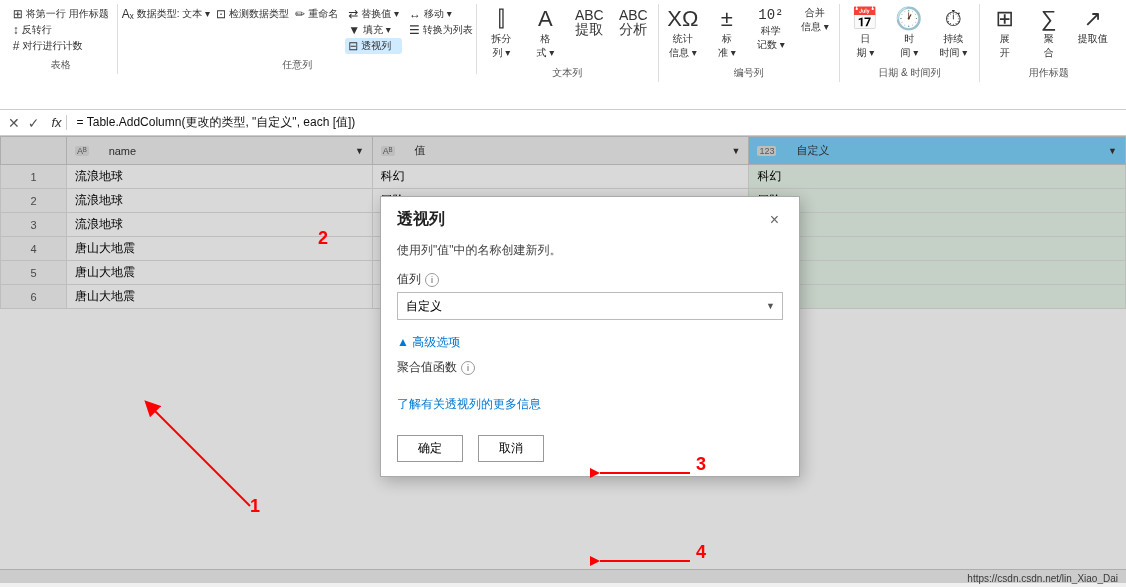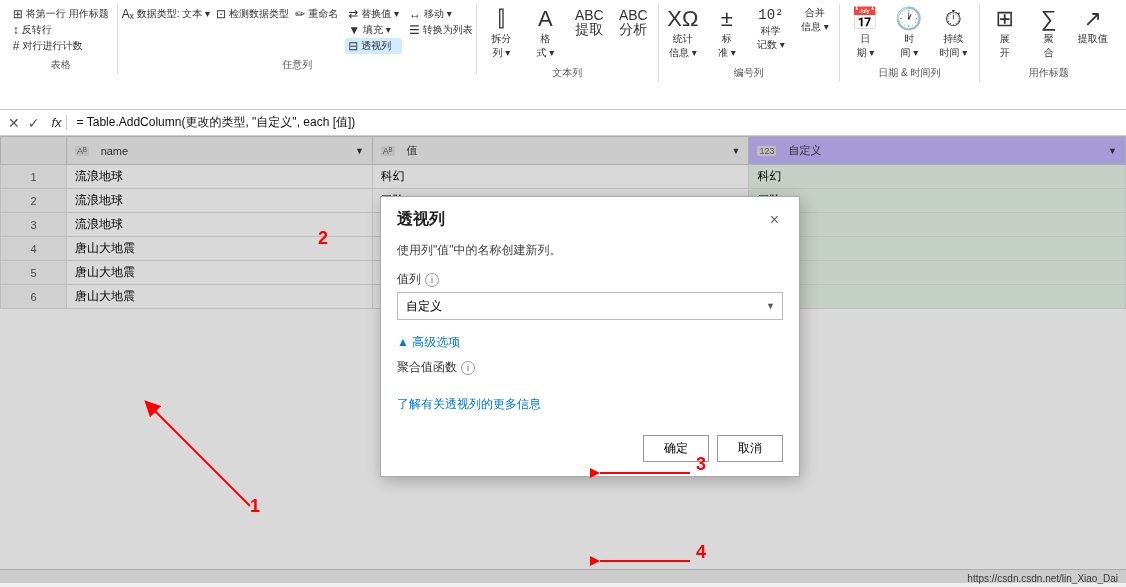--- a/index.html
+++ b/index.html
@@ -136,26 +136,26 @@
     }
     td {
       border: 1px solid #e0e0e0;
       padding: 3px 8px;
       font-size: 12px;
       height: 24px;
       white-space: nowrap;
     }
     .col-name { min-width: 130px; }
     .col-val { min-width: 160px; }
-    .col-custom { min-width: 160px; background: #c4b5fd; }
+    .col-custom { min-width: 160px; background: #7dd3fc; }
     td.highlight { background: #e8f5e9; }
     th .col-header {
       display: flex;
       align-items: center;
-      gap: 12px;
+      gap: 20px;
     }
     th .col-type {
       font-size: 9px;
       color: #666;
       background: #e0e0e0;
       padding: 0 2px;
       border-radius: 2px;
     }
     th .dropdown-arrow {
       margin-left: auto;
@@ -268,22 +268,21 @@
     .modal-link {
       font-size: 12px;
       color: #0078d4;
       cursor: pointer;
       text-decoration: none;
       display: block;
       margin-top: 8px;
     }
     .modal-footer {
       display: flex;
-      justify-content: flex-end;
-      gap: 8px;
+      gap: 15px;
       padding: 10px 16px 14px;
     }
     .btn-primary {
       background: #fff;
       border: 1px solid #999;
       padding: 4px 20px;
       font-size: 12px;
       cursor: pointer;
       min-width: 60px;
     }

